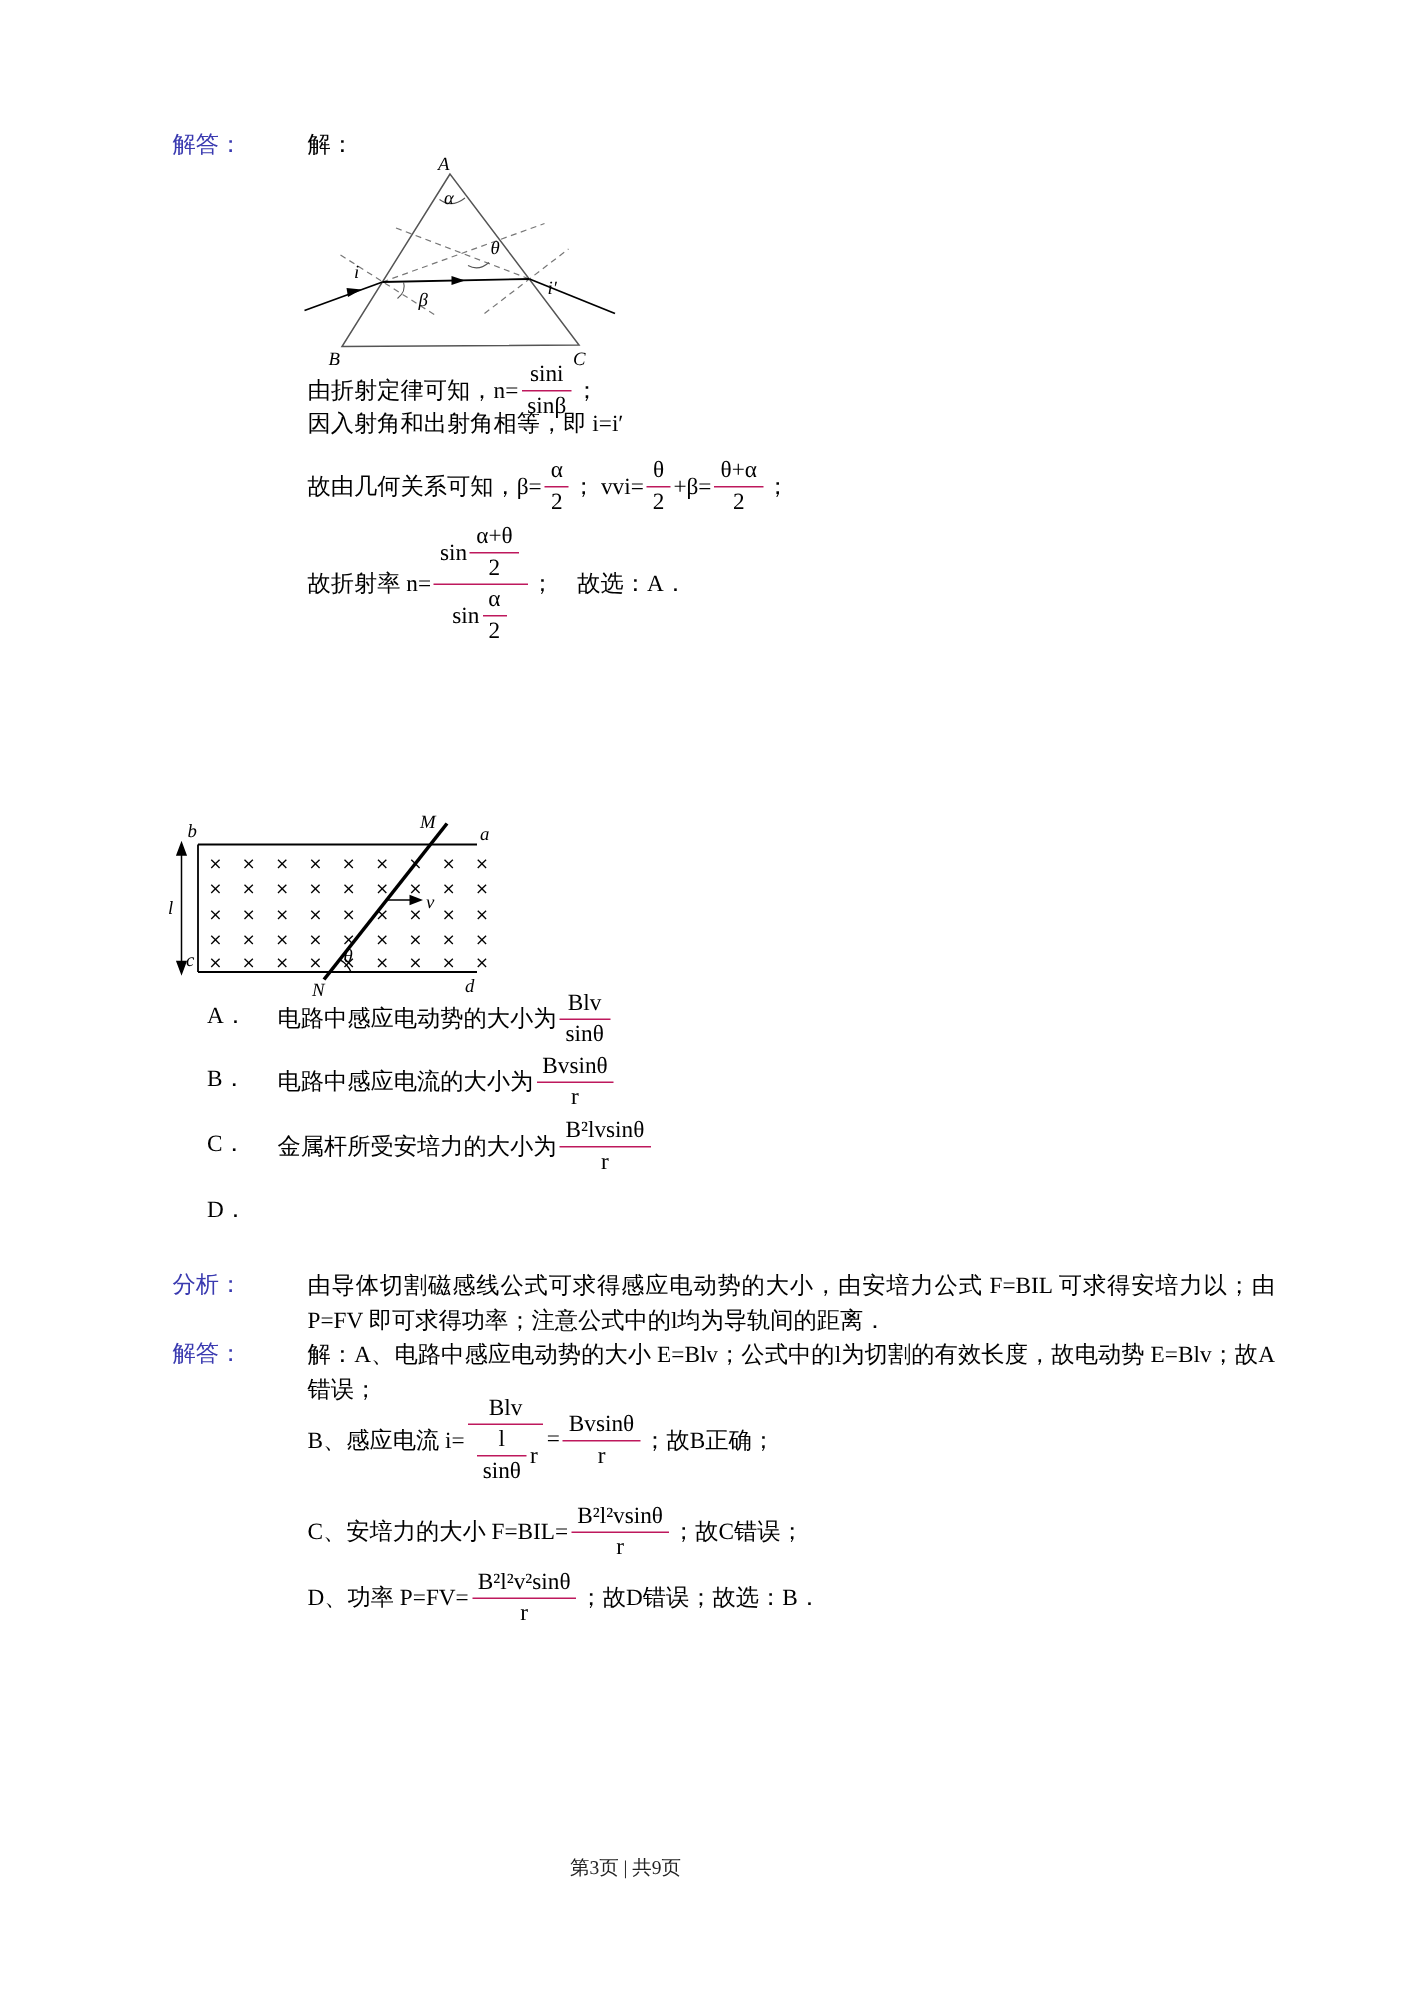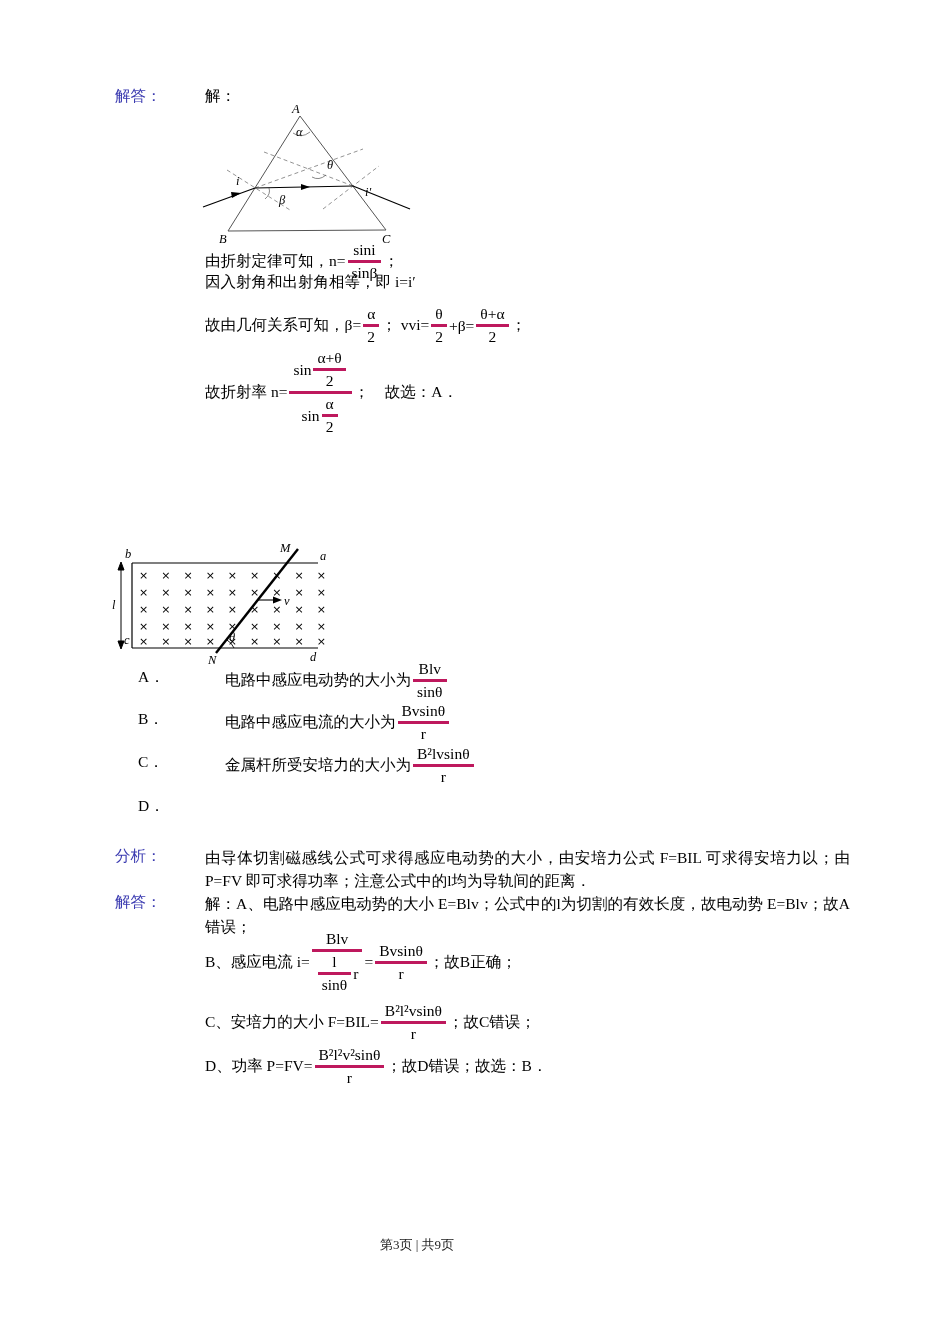--- a/index.html
+++ b/index.html
@@ -2,26 +2,26 @@
 <html><head>
 <meta charset="utf-8">
 <style>
   html,body{margin:0;padding:0;background:#ffffff;}
   .page{position:relative;width:950px;height:1344px;background:#fff;
         font-family:"Liberation Serif","DejaVu Serif",serif;font-size:15.5px;color:#000;overflow:hidden;}
   .abs{position:absolute;}
   .blue{color:#3a3ab0;}
   .fline{display:flex;align-items:center;white-space:nowrap;}
   .frac{display:inline-flex;flex-direction:column;text-align:center;margin:0 2px;vertical-align:middle;}
-  .frac>.num{display:flex;align-items:center;justify-content:center;border-bottom:3px solid #be185d;padding:0 4px 1px 4px;}
+  .frac>.num{display:flex;align-items:center;justify-content:center;border-bottom:1px solid #be185d;padding:0 4px 1px 4px;}
   .frac>.den{display:flex;align-items:center;justify-content:center;padding:1px 4px 0 4px;}
   .para{line-height:23px;text-align:justify;}
   .option{position:absolute;left:138px;display:flex;align-items:flex-start;}
   .opt-letter{width:47px;padding-top:7px;flex:none;}
-  .opt-body{display:flex;align-items:center;white-space:nowrap;margin-left:40px;}
+  .opt-body{display:flex;align-items:center;white-space:nowrap;}
   .figtext text{font-family:"Liberation Serif","DejaVu Serif",serif;font-style:italic;font-size:12.5px;fill:#000;}
   .xrow text{font-family:"DejaVu Sans",sans-serif;font-size:11px;letter-spacing:13px;fill:#000;font-style:normal;}
   .footer{position:absolute;left:0;top:1236px;width:834px;text-align:center;font-size:13px;color:#222;}
 </style>
 </head>
 <body>
 
 <div class="page">
 
   <span class="abs blue" style="left:115px;top:86px;">解答：</span>

